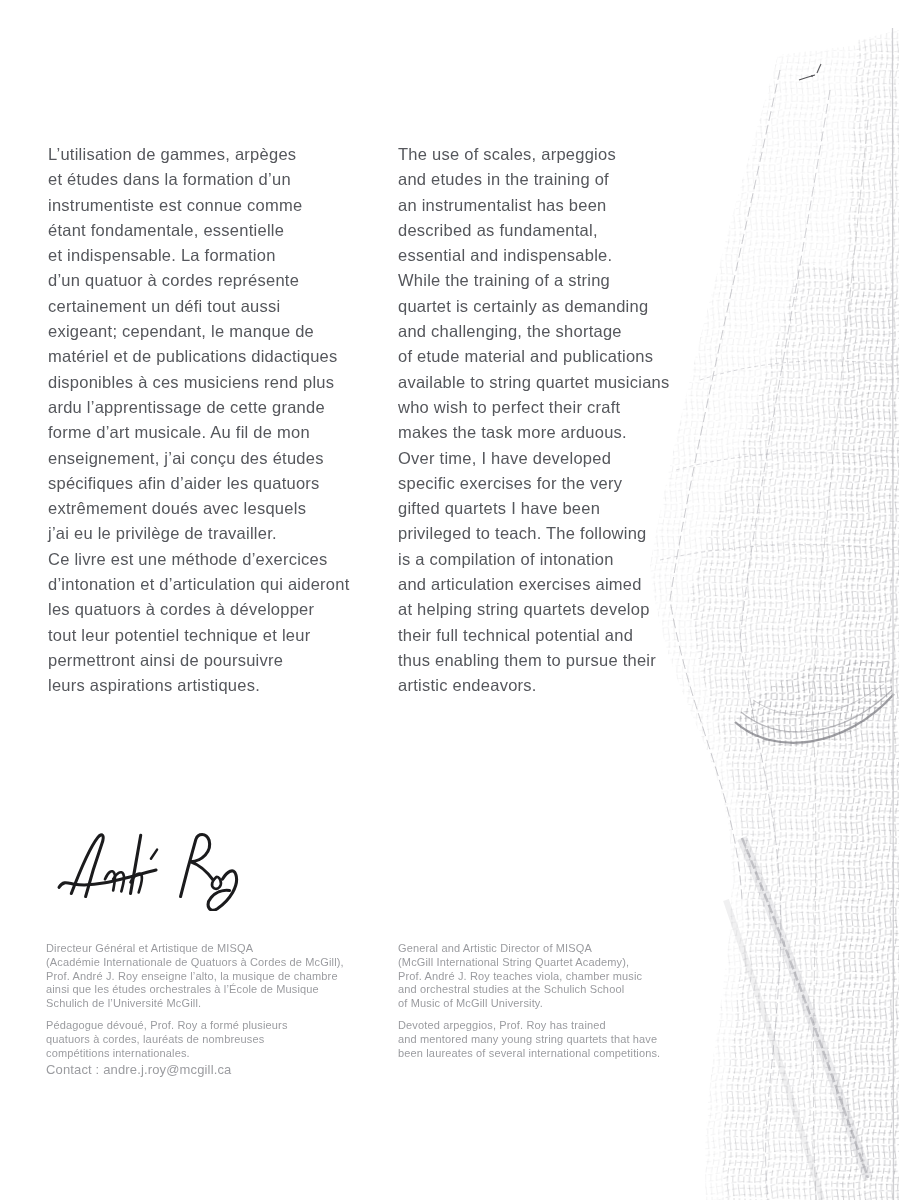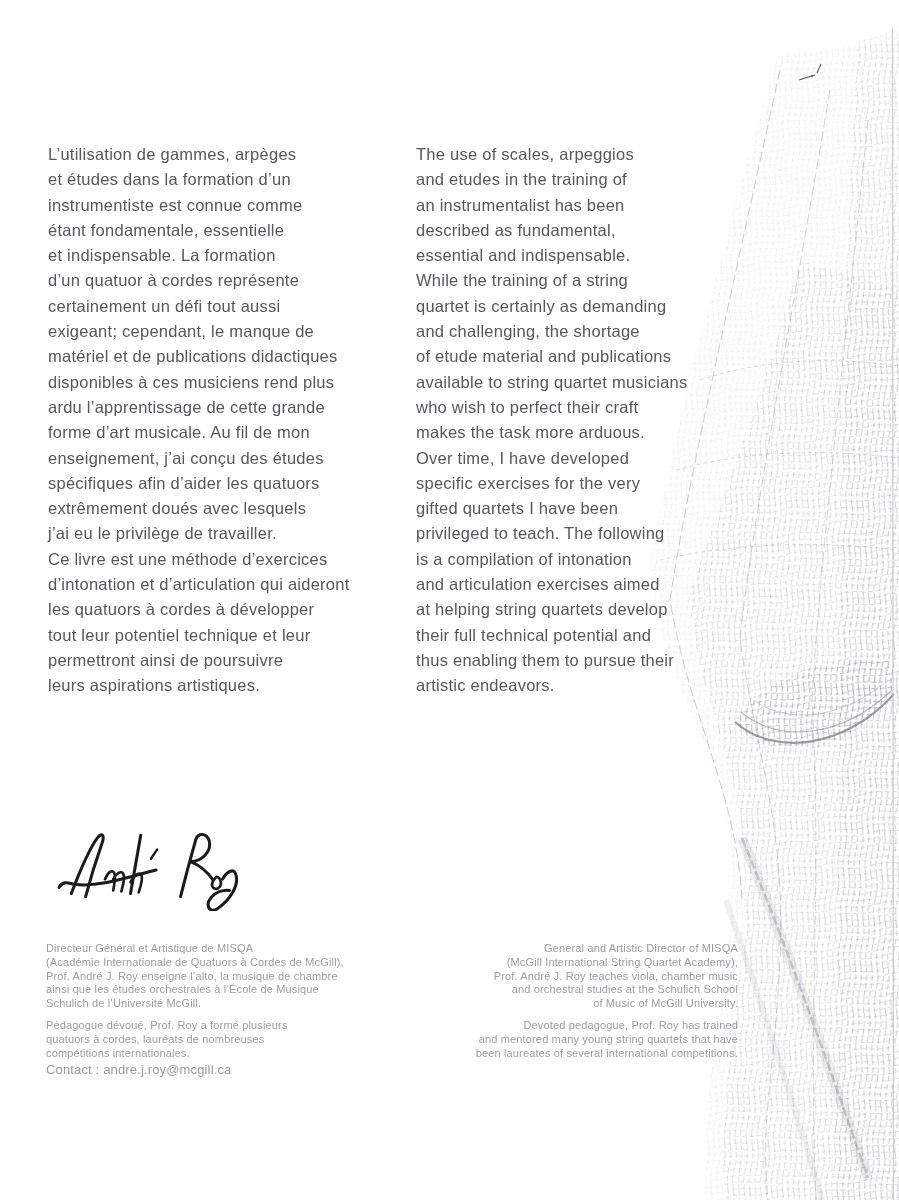--- a/index.html
+++ b/index.html
@@ -10,29 +10,29 @@
     overflow:hidden;
     font-family:"Liberation Sans","DejaVu Sans",sans-serif;
   }
   .intro-col{
     position:absolute;top:142px;
     font-size:16.5px;line-height:25.3px;letter-spacing:0.25px;
     color:#55575c;
     white-space:pre-line;
   }
   .intro-col.fr{left:48px;width:345px;}
-  .intro-col.en{left:416px;width:300px;}
+  .intro-col.en{left:398px;width:300px;}
   .bio-block{
     position:absolute;top:914px;width:340px;
     font-size:11px;line-height:13.8px;letter-spacing:0.15px;
     color:#9b9ca0;
     margin-top:28px;
   }
   .bio-block.fr{left:46px;}
-  .bio-block.en{left:398px;text-align:right;}
+  .bio-block.en{left:398px;}
   .bio-para{white-space:pre-line;}
   .bio-para + .bio-para{margin-top:8px;}
   .contact-line{
     position:absolute;left:46px;top:1062px;
     font-size:13px;letter-spacing:0.15px;color:#9b9ca0;
     white-space:pre-line;
   }
   .signature-wrap{position:absolute;left:56px;top:829px;width:196px;height:82px;}
   .mesh-art{position:absolute;left:0;top:0;width:899px;height:1200px;pointer-events:none;}
 </style>
@@ -164,20 +164,20 @@
 quatuors à cordes, lauréats de nombreuses
 compétitions internationales.</div>
   </div>
 
   <div class="bio-block en">
     <div class="bio-para">General and Artistic Director of MISQA
 (McGill International String Quartet Academy),
 Prof. André J. Roy teaches viola, chamber music
 and orchestral studies at the Schulich School
 of Music of McGill University.</div>
-    <div class="bio-para">Devoted pedagogue, Prof. Roy has trained
+    <div class="bio-para">Devoted arpeggios, Prof. Roy has trained
 and mentored many young string quartets that have
 been laureates of several international competitions.</div>
   </div>
 
   <div class="contact-line">Contact : andre.j.roy@mcgill.ca</div>
 
 </div>
 
 </body></html>

